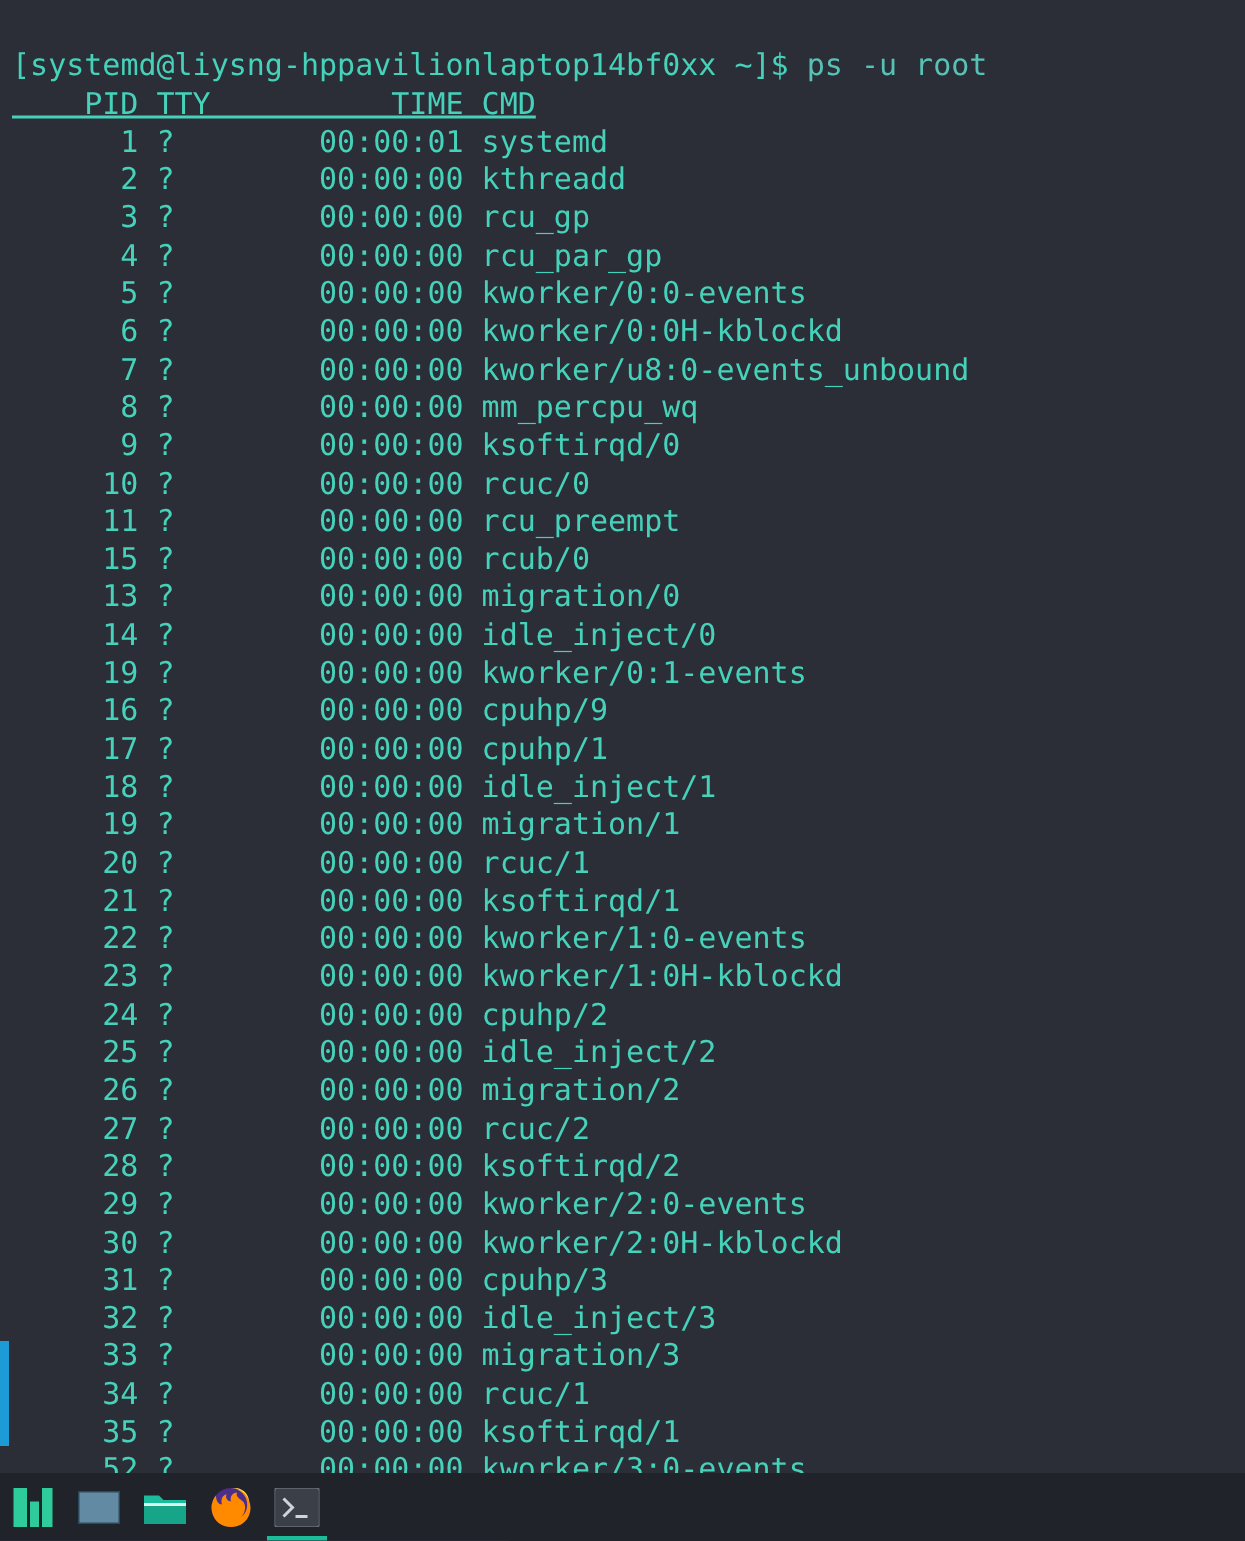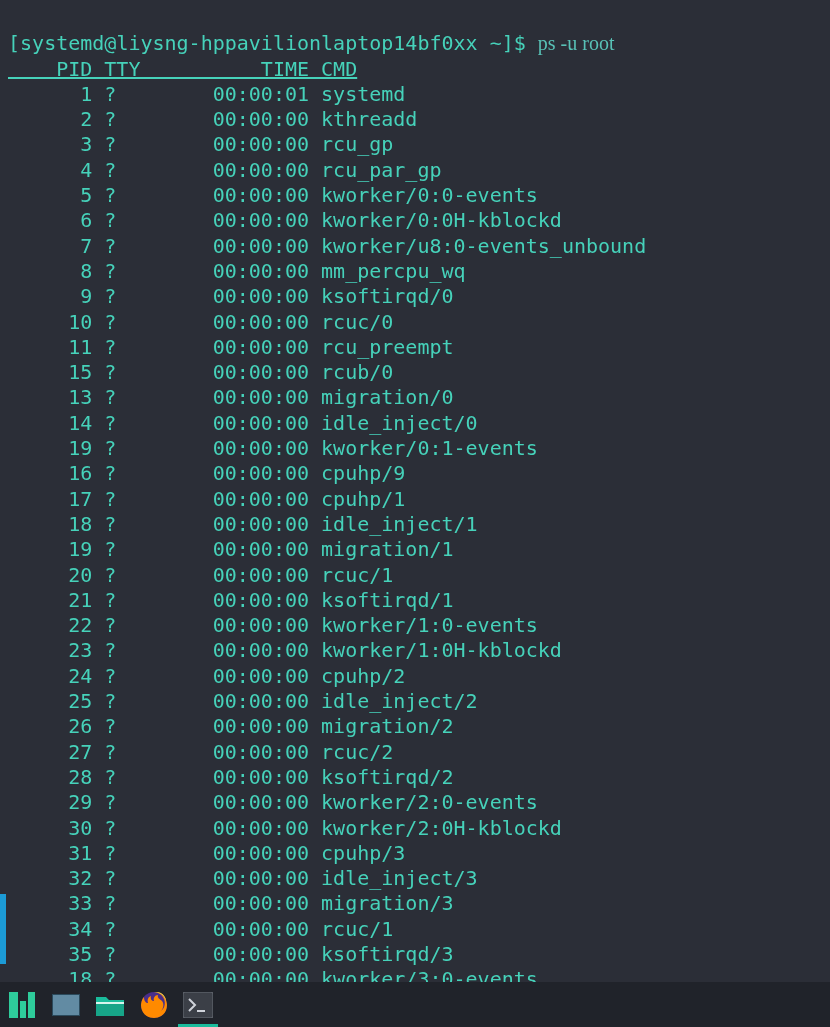--- a/index.html
+++ b/index.html
@@ -14,21 +14,21 @@
     overflow: hidden;
     color: #ffffff;
   }
   .terminal {
     padding: 6px 8px 0 8px;
     white-space: pre;
   }
   .prompt-bracket { color: #46d2ba; }
   .prompt-path    { color: #46d2ba; }
   .prompt-dollar  { color: #46d2ba; }
-  .cmd            { color: #58c1b6; font-family: Liberation Serif, serif; }
+  .cmd            { color: #58c1b6; }
   .hdr            { color: #46d2ba; text-decoration: underline; }
   .row-text       { color: #46d2ba; }
 
   
   .left-marker {
     position: absolute;
     left: 0;
     top: 894px;
     width: 6px;
     height: 70px;
@@ -105,22 +105,22 @@
 <span class="row-text">     25 ?        00:00:00 idle_inject/2</span>
 <span class="row-text">     26 ?        00:00:00 migration/2</span>
 <span class="row-text">     27 ?        00:00:00 rcuc/2</span>
 <span class="row-text">     28 ?        00:00:00 ksoftirqd/2</span>
 <span class="row-text">     29 ?        00:00:00 kworker/2:0-events</span>
 <span class="row-text">     30 ?        00:00:00 kworker/2:0H-kblockd</span>
 <span class="row-text">     31 ?        00:00:00 cpuhp/3</span>
 <span class="row-text">     32 ?        00:00:00 idle_inject/3</span>
 <span class="row-text">     33 ?        00:00:00 migration/3</span>
 <span class="row-text">     34 ?        00:00:00 rcuc/1</span>
-<span class="row-text">     35 ?        00:00:00 ksoftirqd/3</span>
-<span class="row-text">     18 ?        00:00:00 kworker/3:0-events</span>
+<span class="row-text">     35 ?        00:00:00 ksoftirqd/1</span>
+<span class="row-text">     52 ?        00:00:00 kworker/3:0-events</span>
 </div></div>
 
 <div class="left-marker"></div>
 
 <div class="taskbar">
   <div class="tb-item">
     <svg width="28" height="28" viewBox="0 0 28 28">
       <rect x="1" y="1" width="9" height="26" fill="#2ecc9b"></rect>
       <rect x="12" y="10" width="6" height="17" fill="#2ecc9b"></rect>
       <rect x="20" y="1" width="7" height="26" fill="#2ecc9b"></rect>

